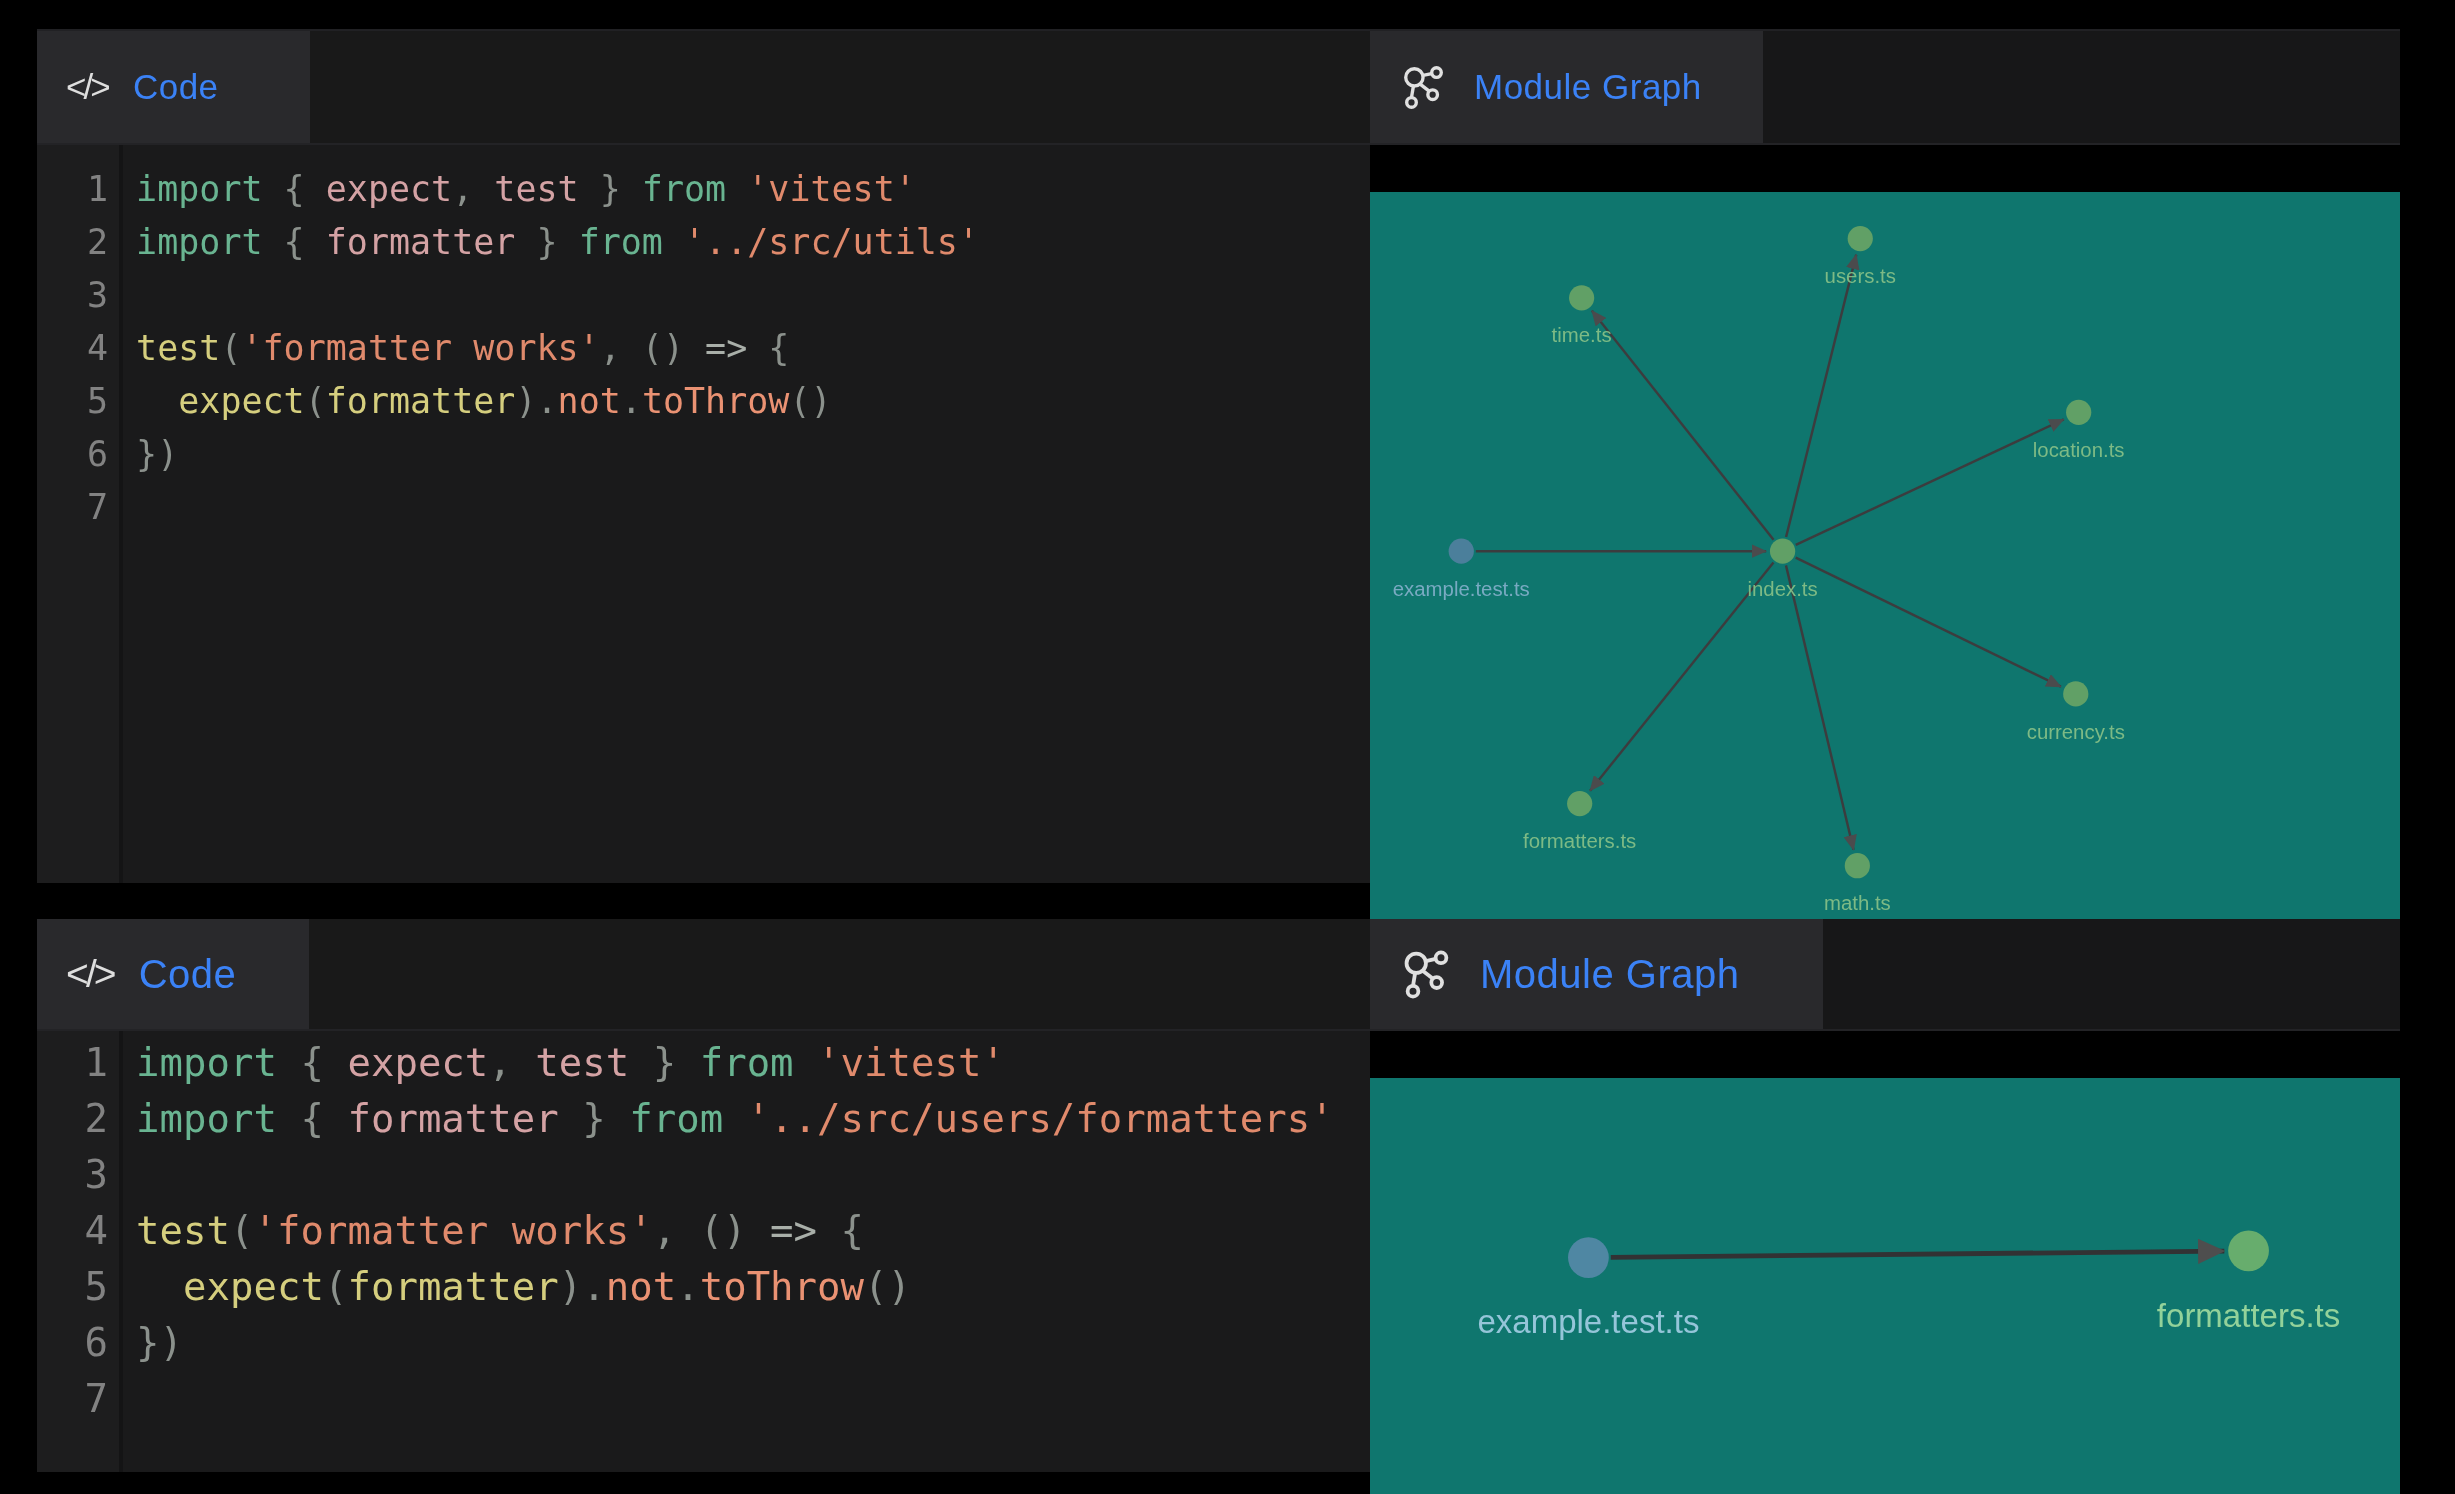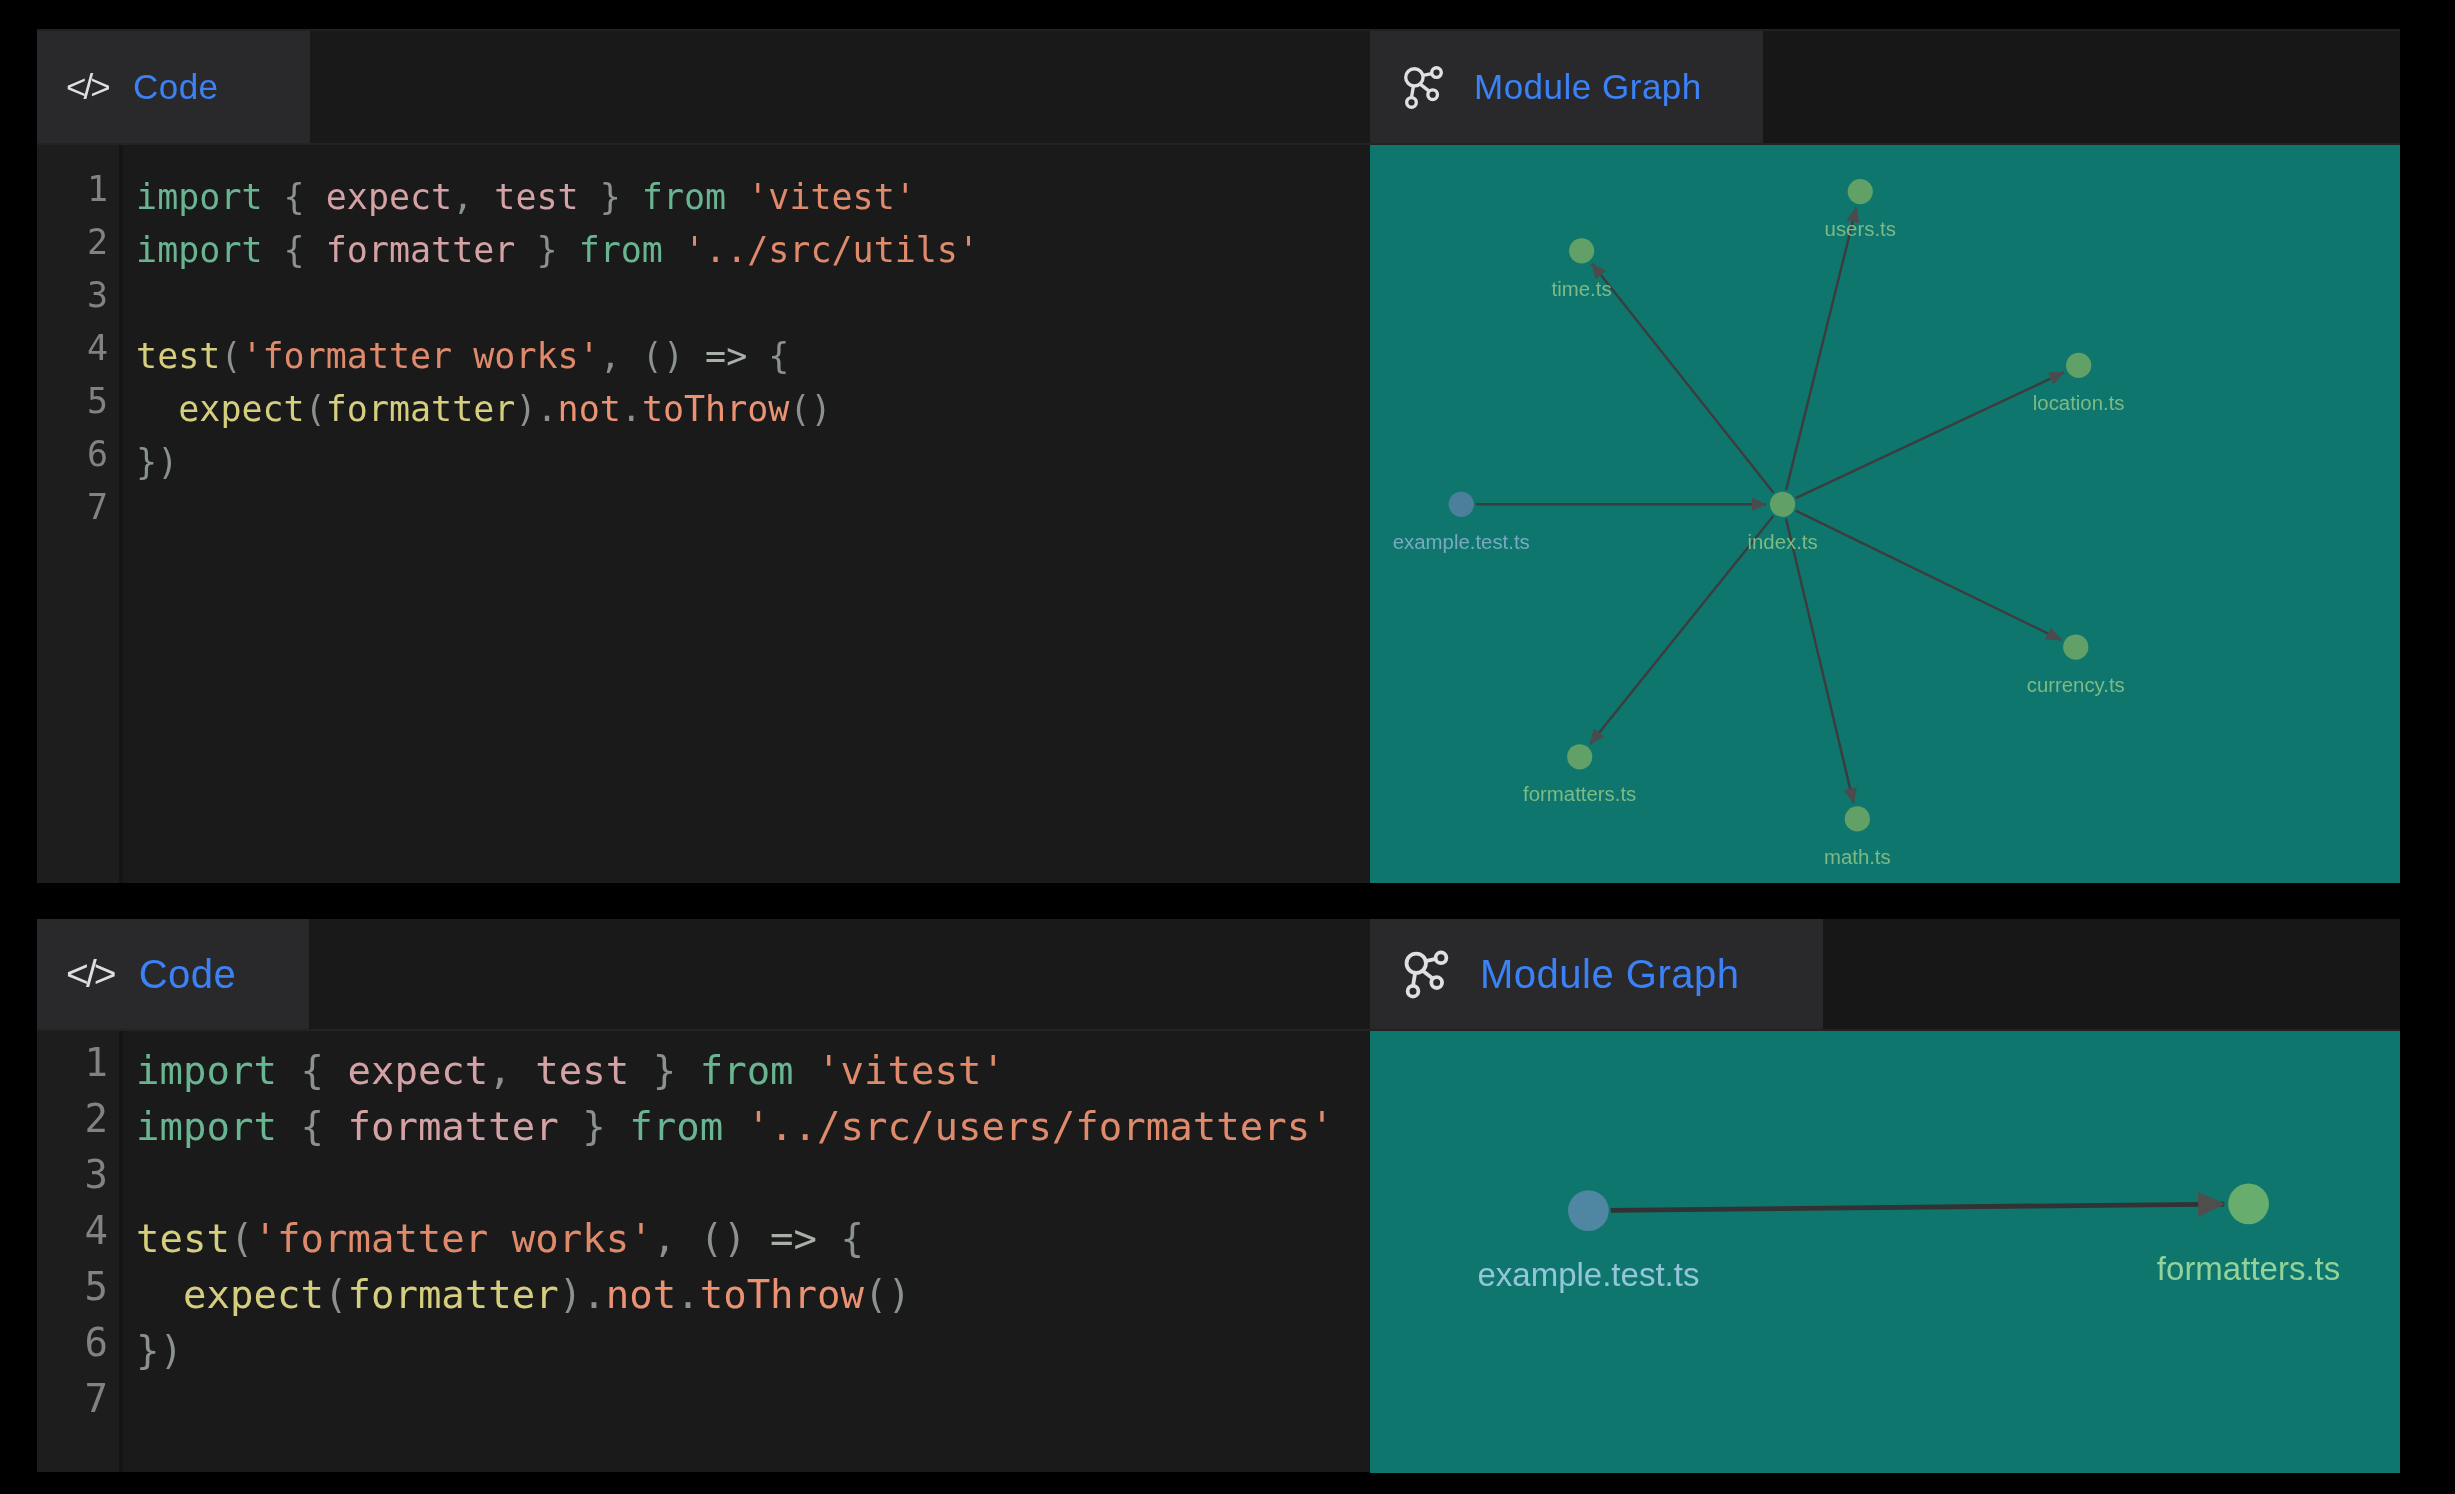--- a/index.html
+++ b/index.html
@@ -6,21 +6,21 @@
   body{
     width:2455px;height:1494px;background:#000;overflow:hidden;position:relative;
     font-family:"Liberation Sans",sans-serif;
   }
   .stage{position:absolute;left:37px;top:29px;width:2363px;height:1443px;}
   .row{position:absolute;left:0;width:2363px;display:flex;}
   .row1{top:0;height:854px;}
   .row2{top:890px;height:553px;}
   .panel{display:flex;flex-direction:column;box-sizing:border-box;}
   .panel-left{width:1333px;}
-  .panel-right{width:1030px;}
+  .panel-right{width:1030px;gap:47px;}
   .panel-header{
     flex:0 0 auto;display:flex;align-items:stretch;
     border-bottom:2.9px solid #232326;box-sizing:border-box;
   }
   .row1 .panel-header{height:116px;border-top:2.9px solid #212124;}
   .row2 .panel-header{height:112px;}
   .code-header{background:#191919;}
   .graph-header{background:#171718;}
   .tab{
     display:flex;align-items:center;background:#29292c;
@@ -45,21 +45,21 @@
     flex:1;
     background:linear-gradient(90deg,#1d1d1e 0,#1d1d1e 82px,#141415 82px,#141415 86px,#1a1a1b 86px);
     font-family:"DejaVu Sans Mono",monospace;
     padding-top:17.5px;
   }
   .row2 .code-body{padding-top:3.9px;}
   .code-line{display:flex;white-space:pre;}
   .row1 .code-line{height:53px;line-height:53px;font-size:35px;}
   .row2 .code-line{height:56px;line-height:56px;font-size:39px;}
   .ln{flex:0 0 71px;padding-right:11.6px;text-align:right;color:#828282;}
-  .lc{padding-left:16.5px;margin-top:8px;}
+  .lc{padding-left:16.5px;}
   .t-k{color:#69b491;}   
   .t-v{color:#d4a2a4;}   
   .t-p{color:#8b918c;}   
   .t-s{color:#e08a6c;}   
   .t-f{color:#d5ce7e;}   
   .t-m{color:#ea9273;}   
   .t-o{color:#a9afa9;}   
 
   
   .graph-body{flex:1;background:#0f766e;}

